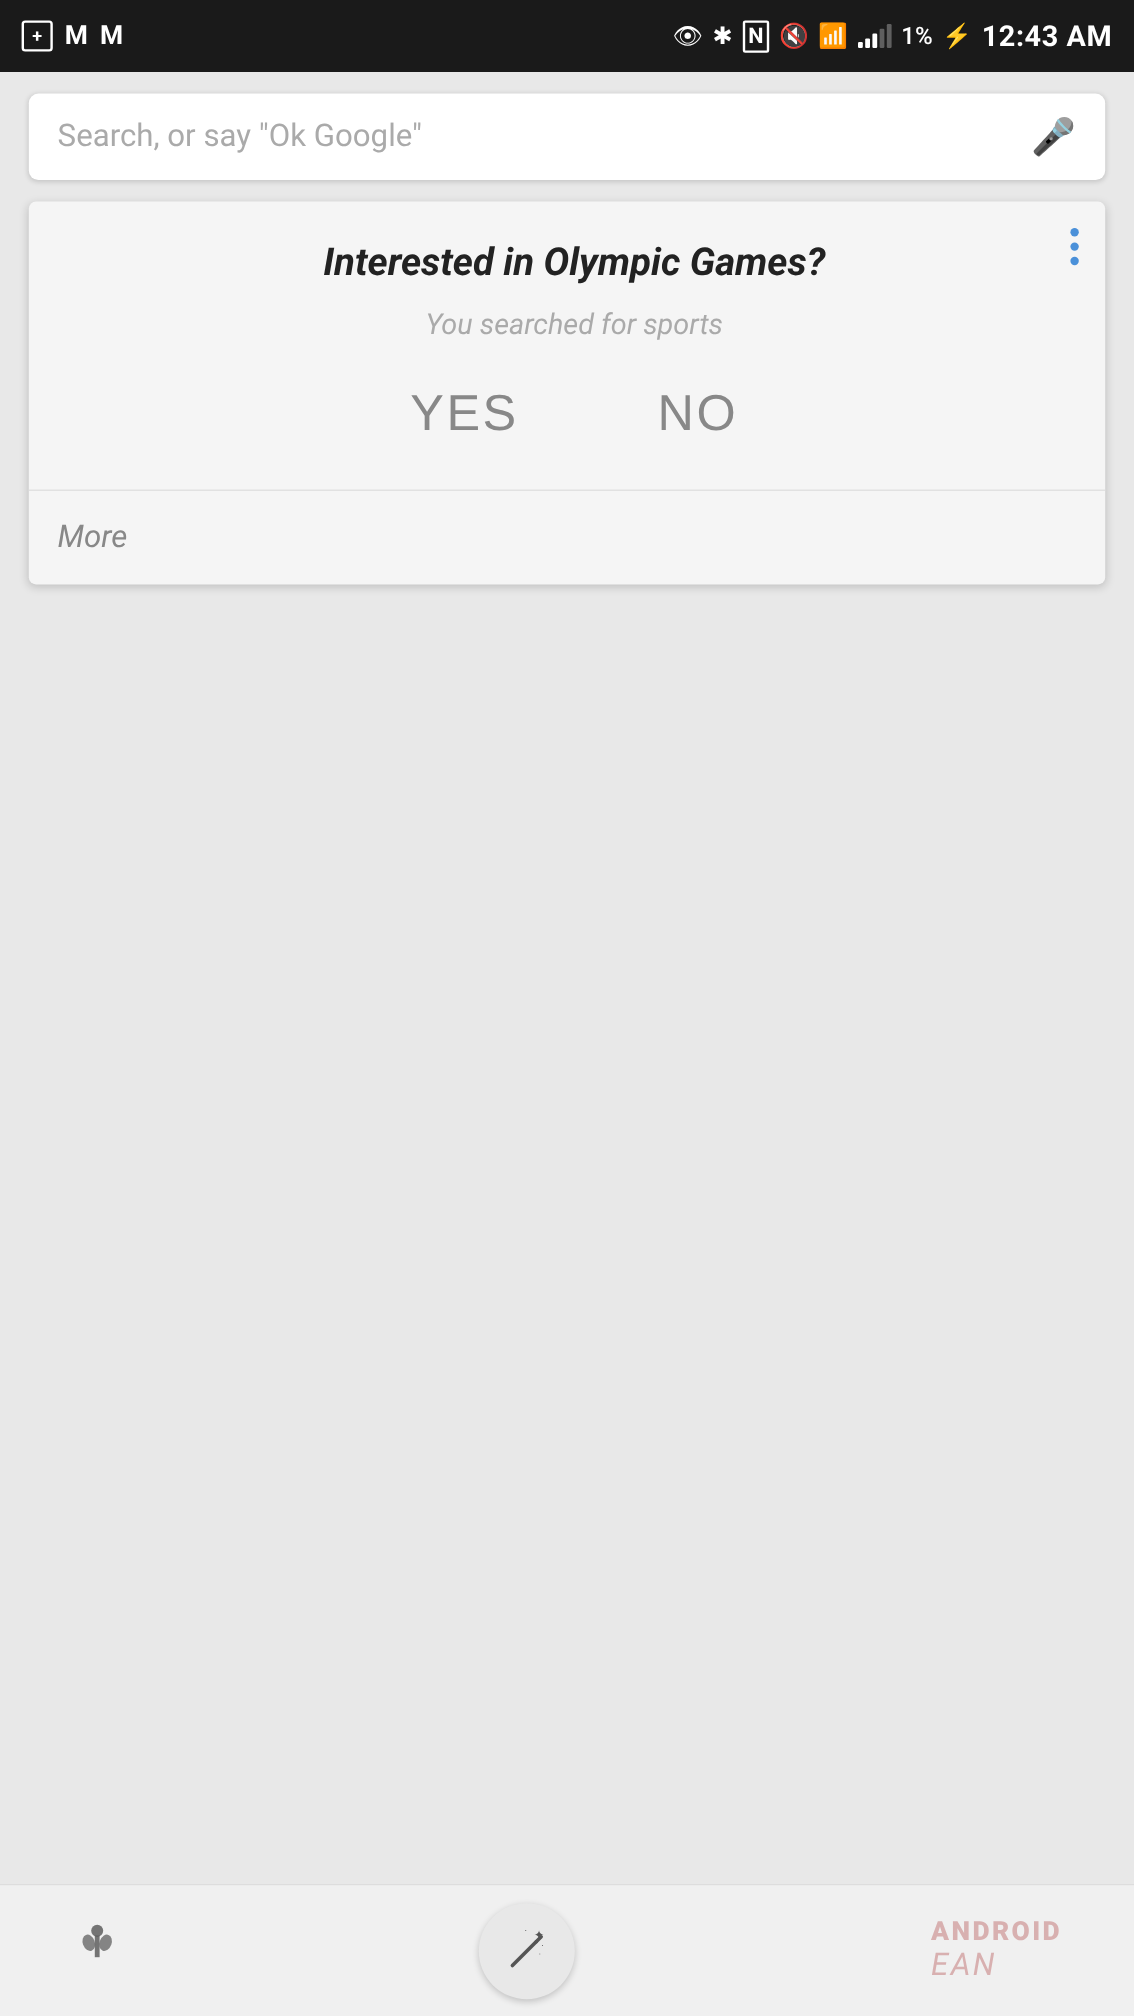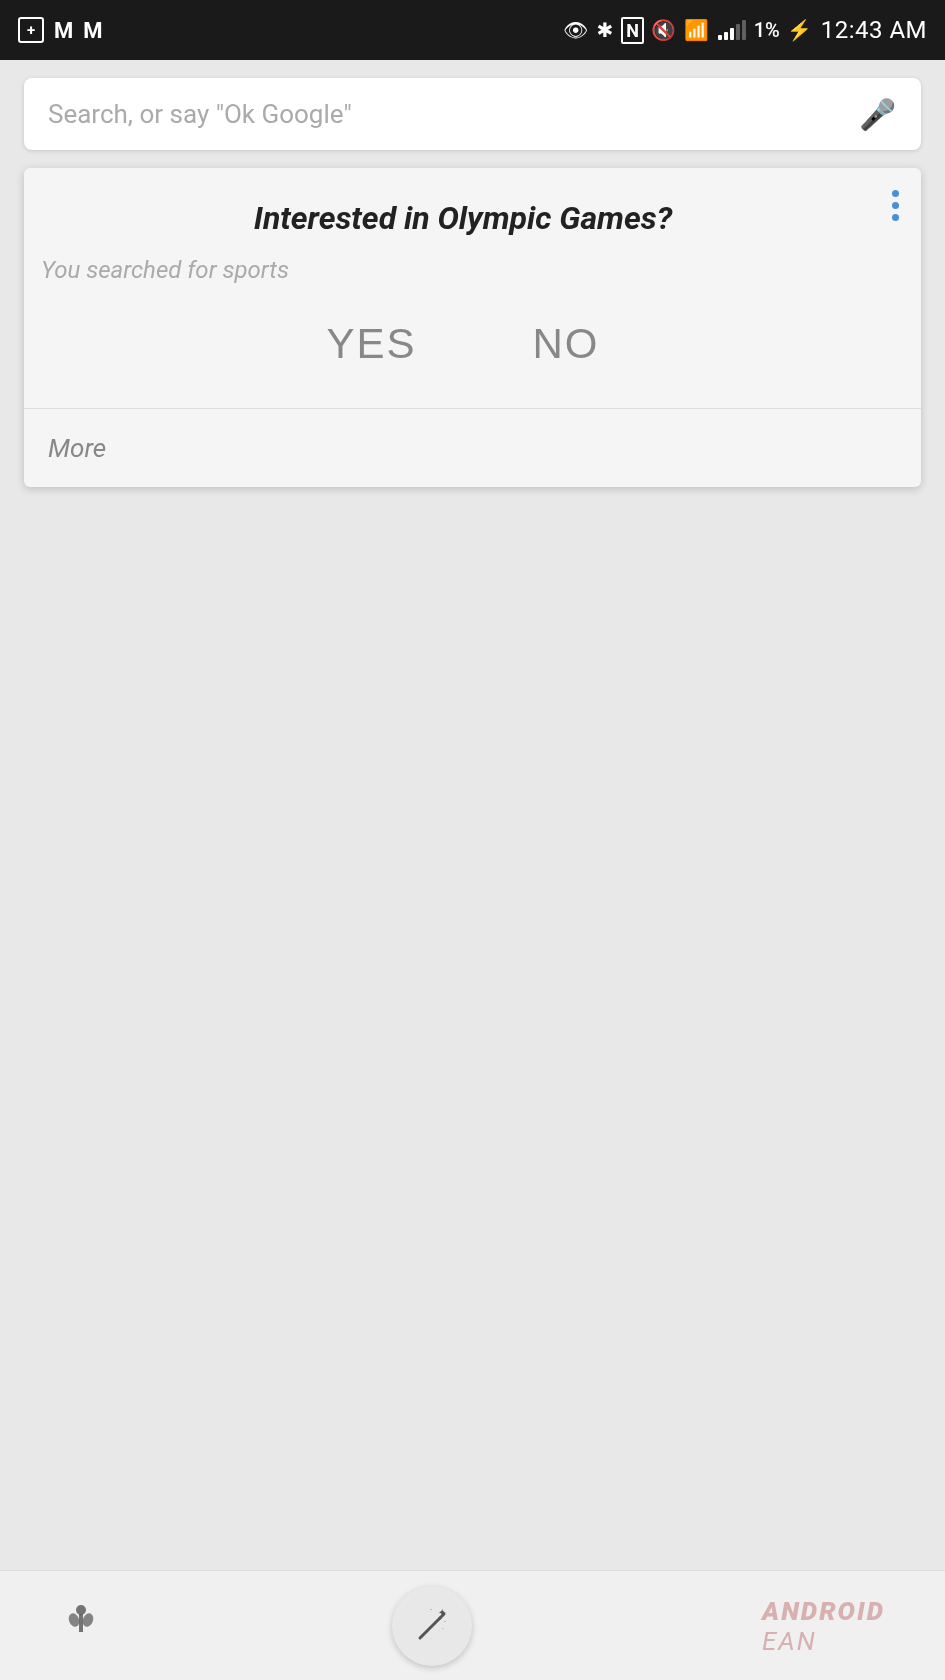--- a/index.html
+++ b/index.html
@@ -51,21 +51,21 @@
       border-radius: 3px;
       display: flex;
       align-items: center;
       justify-content: center;
       font-size: 16px;
       font-weight: bold;
     }
 
     .time-text {
       font-size: 24px;
-      font-weight: 400;
+      font-weight: 700;
       letter-spacing: 0.5px;
     }
 
     
     .search-bar-container {
       width: 100%;
       padding: 18px 24px;
       background-color: #e8e8e8;
     }
 
@@ -99,21 +99,21 @@
     }
 
     .card {
       background-color: #f5f5f5;
       border-radius: 6px;
       box-shadow: 0 2px 8px rgba(0,0,0,0.18);
       overflow: hidden;
     }
 
     .card-inner {
-      padding: 30px 36px 30px 17px;
+      padding: 30px 36px 30px 48px;
       position: relative;
     }
 
     .three-dots {
       position: absolute;
       top: 22px;
       right: 22px;
       display: flex;
       flex-direction: column;
       gap: 5px;
@@ -133,21 +133,21 @@
       font-style: italic;
       color: #222222;
       text-align: center;
       margin-bottom: 16px;
       line-height: 1.3;
     }
 
     .card-subtitle {
       font-size: 24px;
       color: #aaaaaa;
-      text-align: left;
+      text-align: center;
       font-style: italic;
       margin-bottom: 36px;
     }
 
     .card-actions {
       display: flex;
       justify-content: center;
       gap: 116px;
       padding-bottom: 10px;
     }
@@ -211,26 +211,25 @@
     }
 
     .nav-icon-right {
       
       display: flex;
       align-items: center;
     }
 
     
     .watermark-android {
-      font-size: 26px;
+      font-size: 22px;
       font-weight: 900;
       color: rgba(180, 80, 80, 0.4);
       letter-spacing: 2px;
       text-transform: uppercase;
-      font-style: italic;
     }
     .watermark-bean {
       font-size: 26px;
       font-weight: 400;
       color: rgba(180, 80, 80, 0.4);
       letter-spacing: 2px;
       text-transform: uppercase;
       font-style: italic;
     }
 

